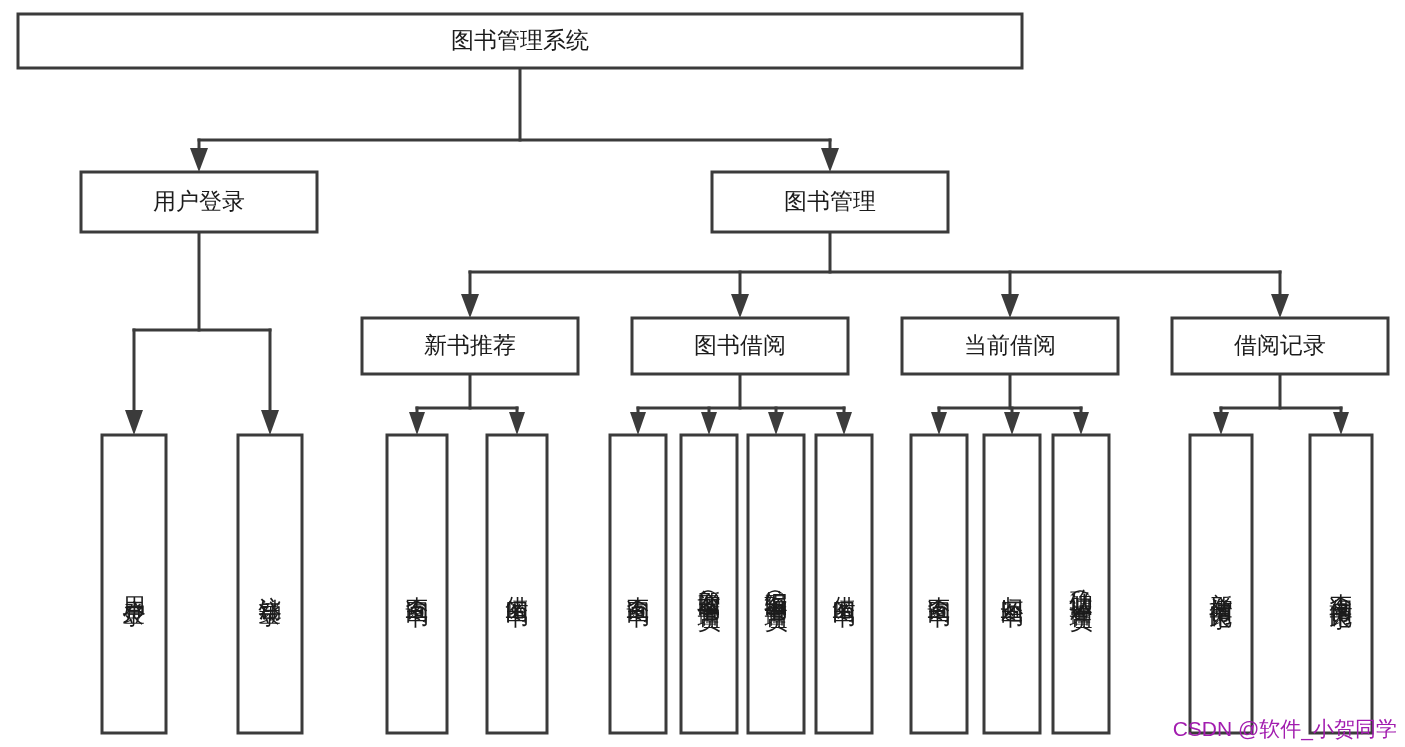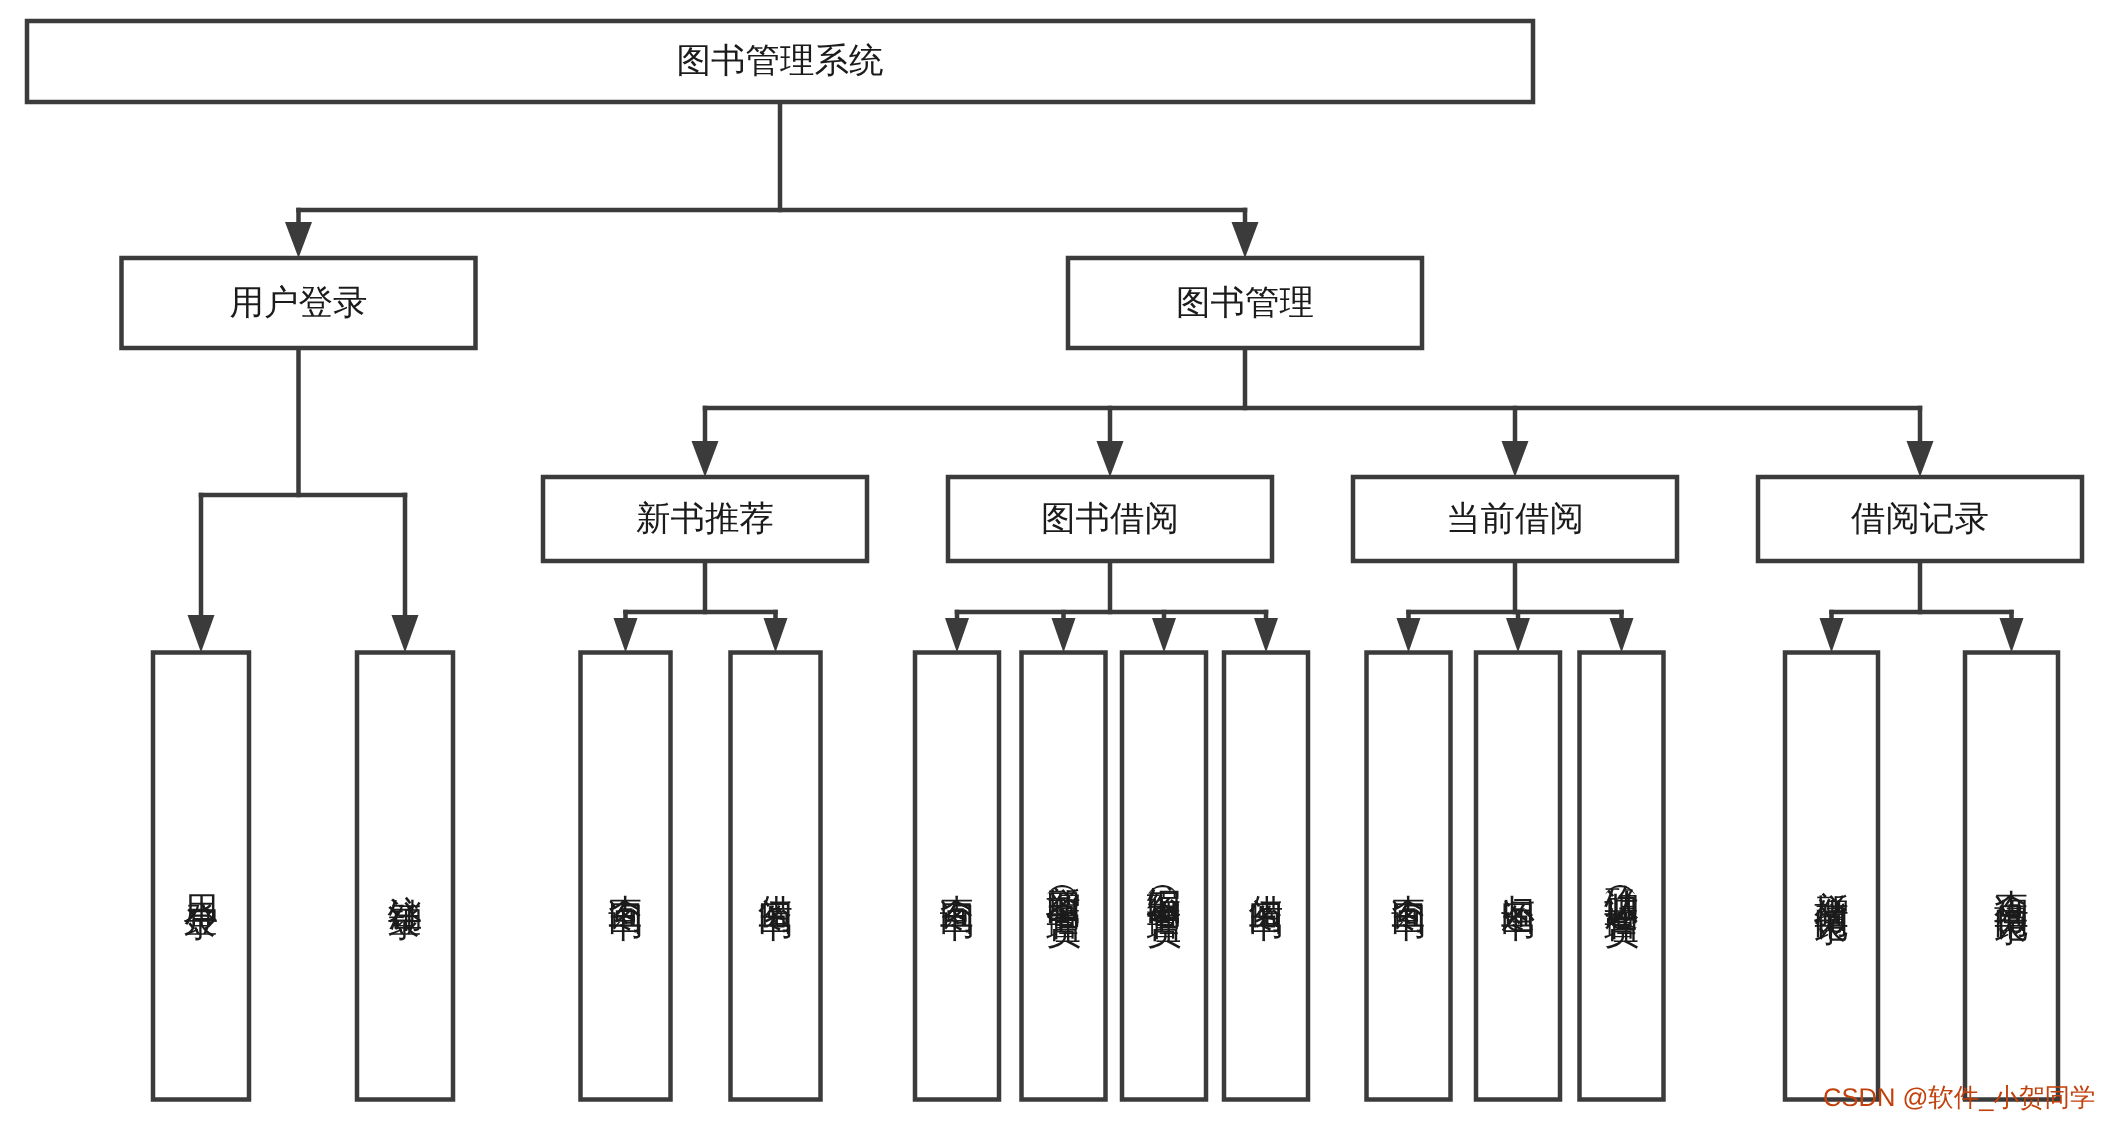--- a/index.html
+++ b/index.html
@@ -61,22 +61,22 @@
     align-items: center;
     justify-content: center;
     white-space: nowrap;
     pointer-events: none;
   }
   .watermark {
     position: absolute;
     right: 8px;
     bottom: 4px;
     font-family: "Liberation Sans", "DejaVu Sans", sans-serif;
-    font-size: 17px;
-    color: #c2410c;
+    font-size: 21px;
+    color: #a21caf;
     white-space: nowrap;
   }
 </style>
 </head>
 <body>
 
 <div id="diagram-root">
 
   <svg class="flow" viewBox="0 0 1405 747" xmlns="http://www.w3.org/2000/svg">
 

